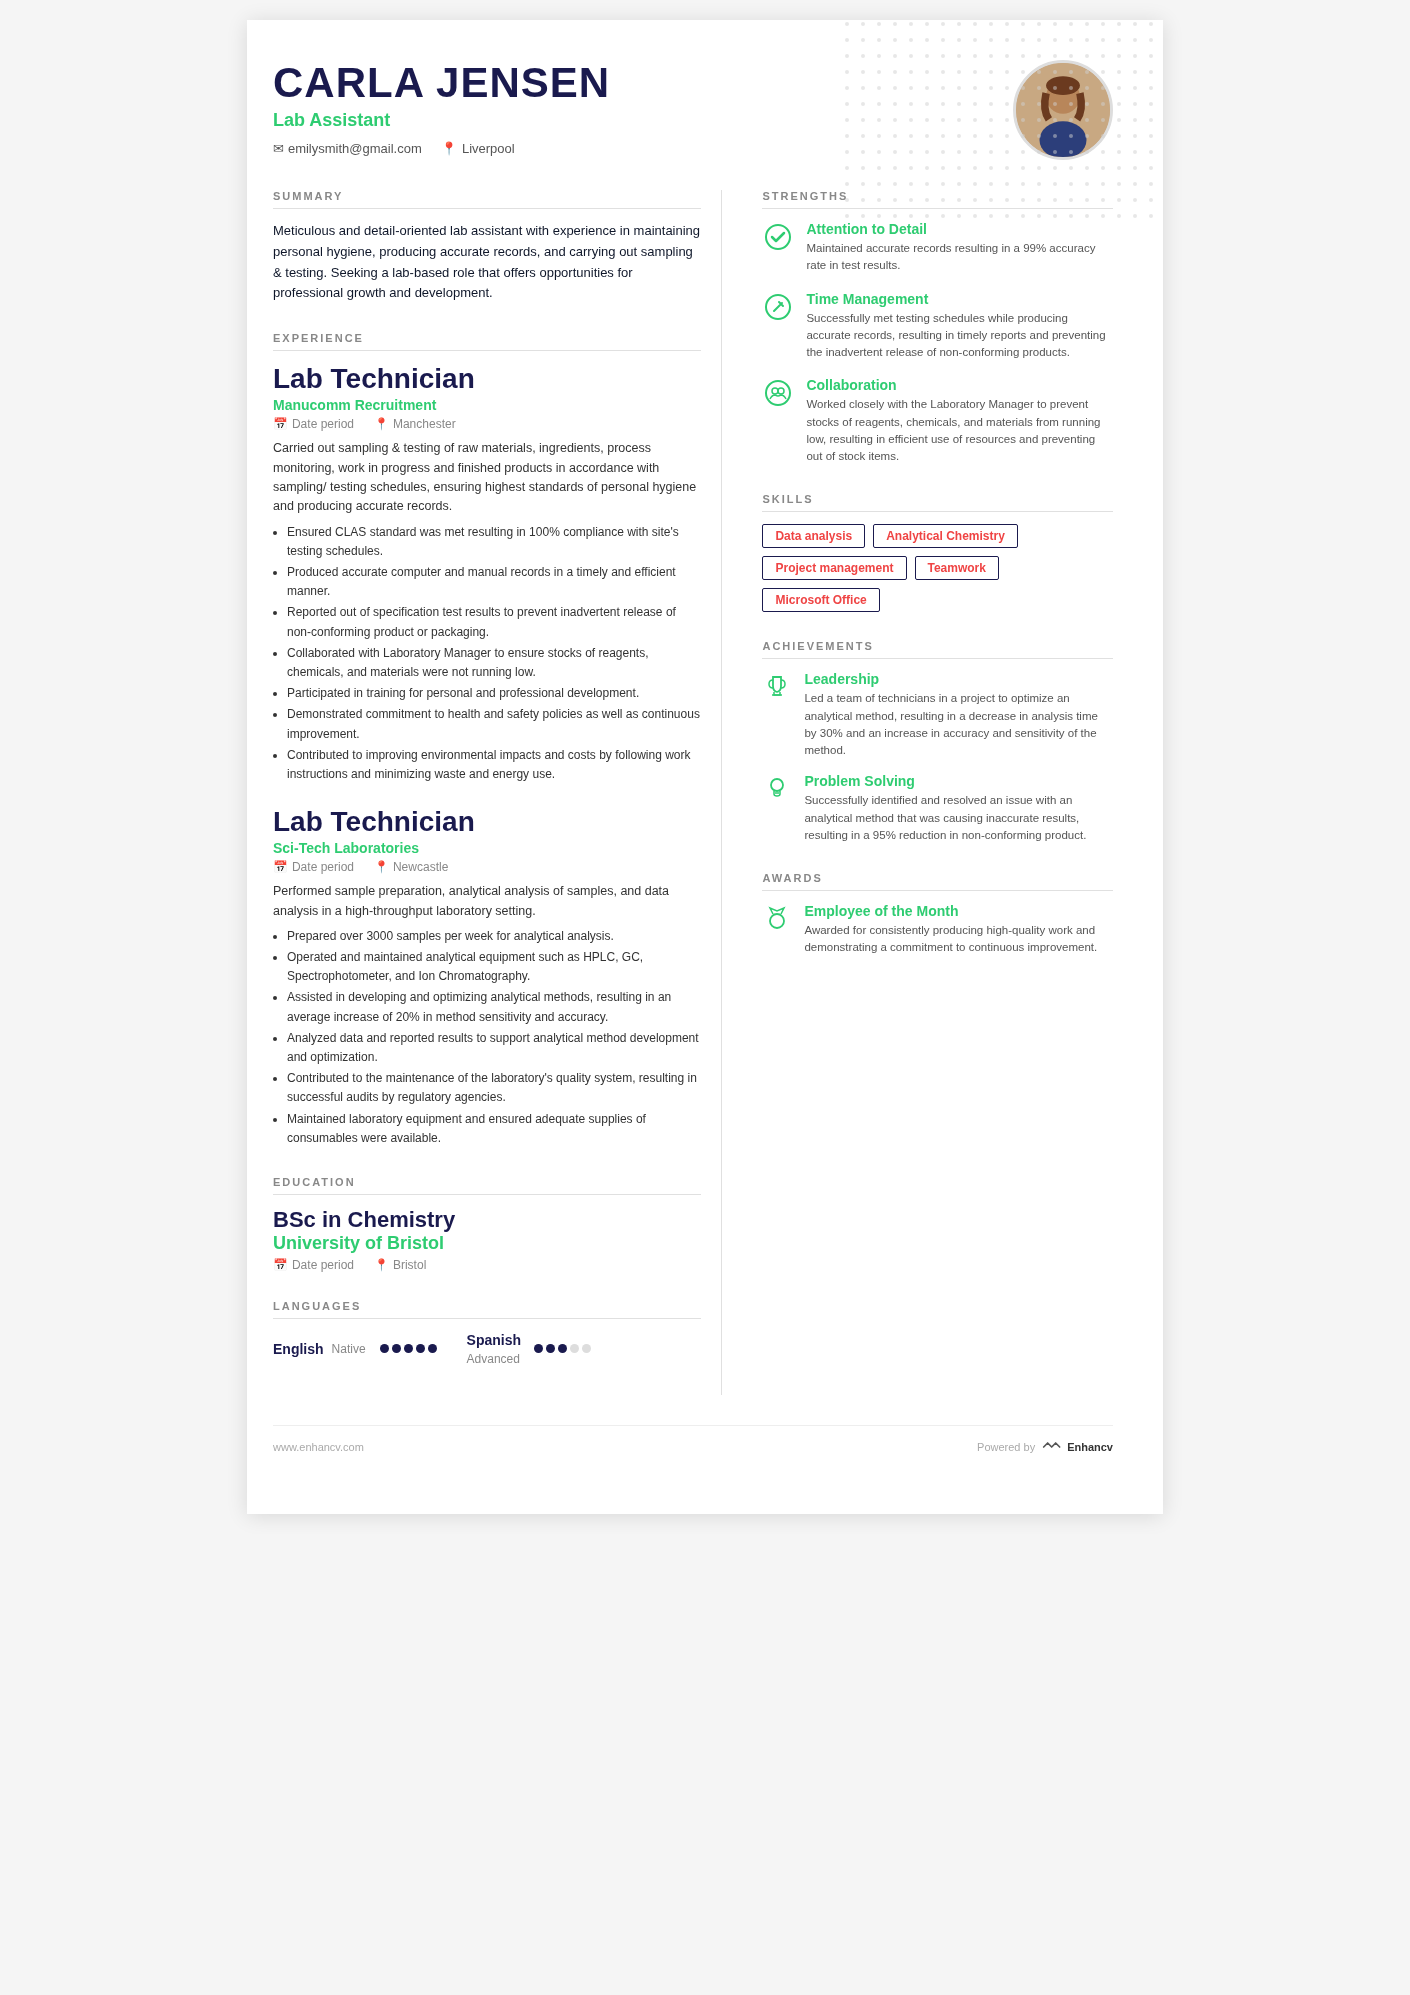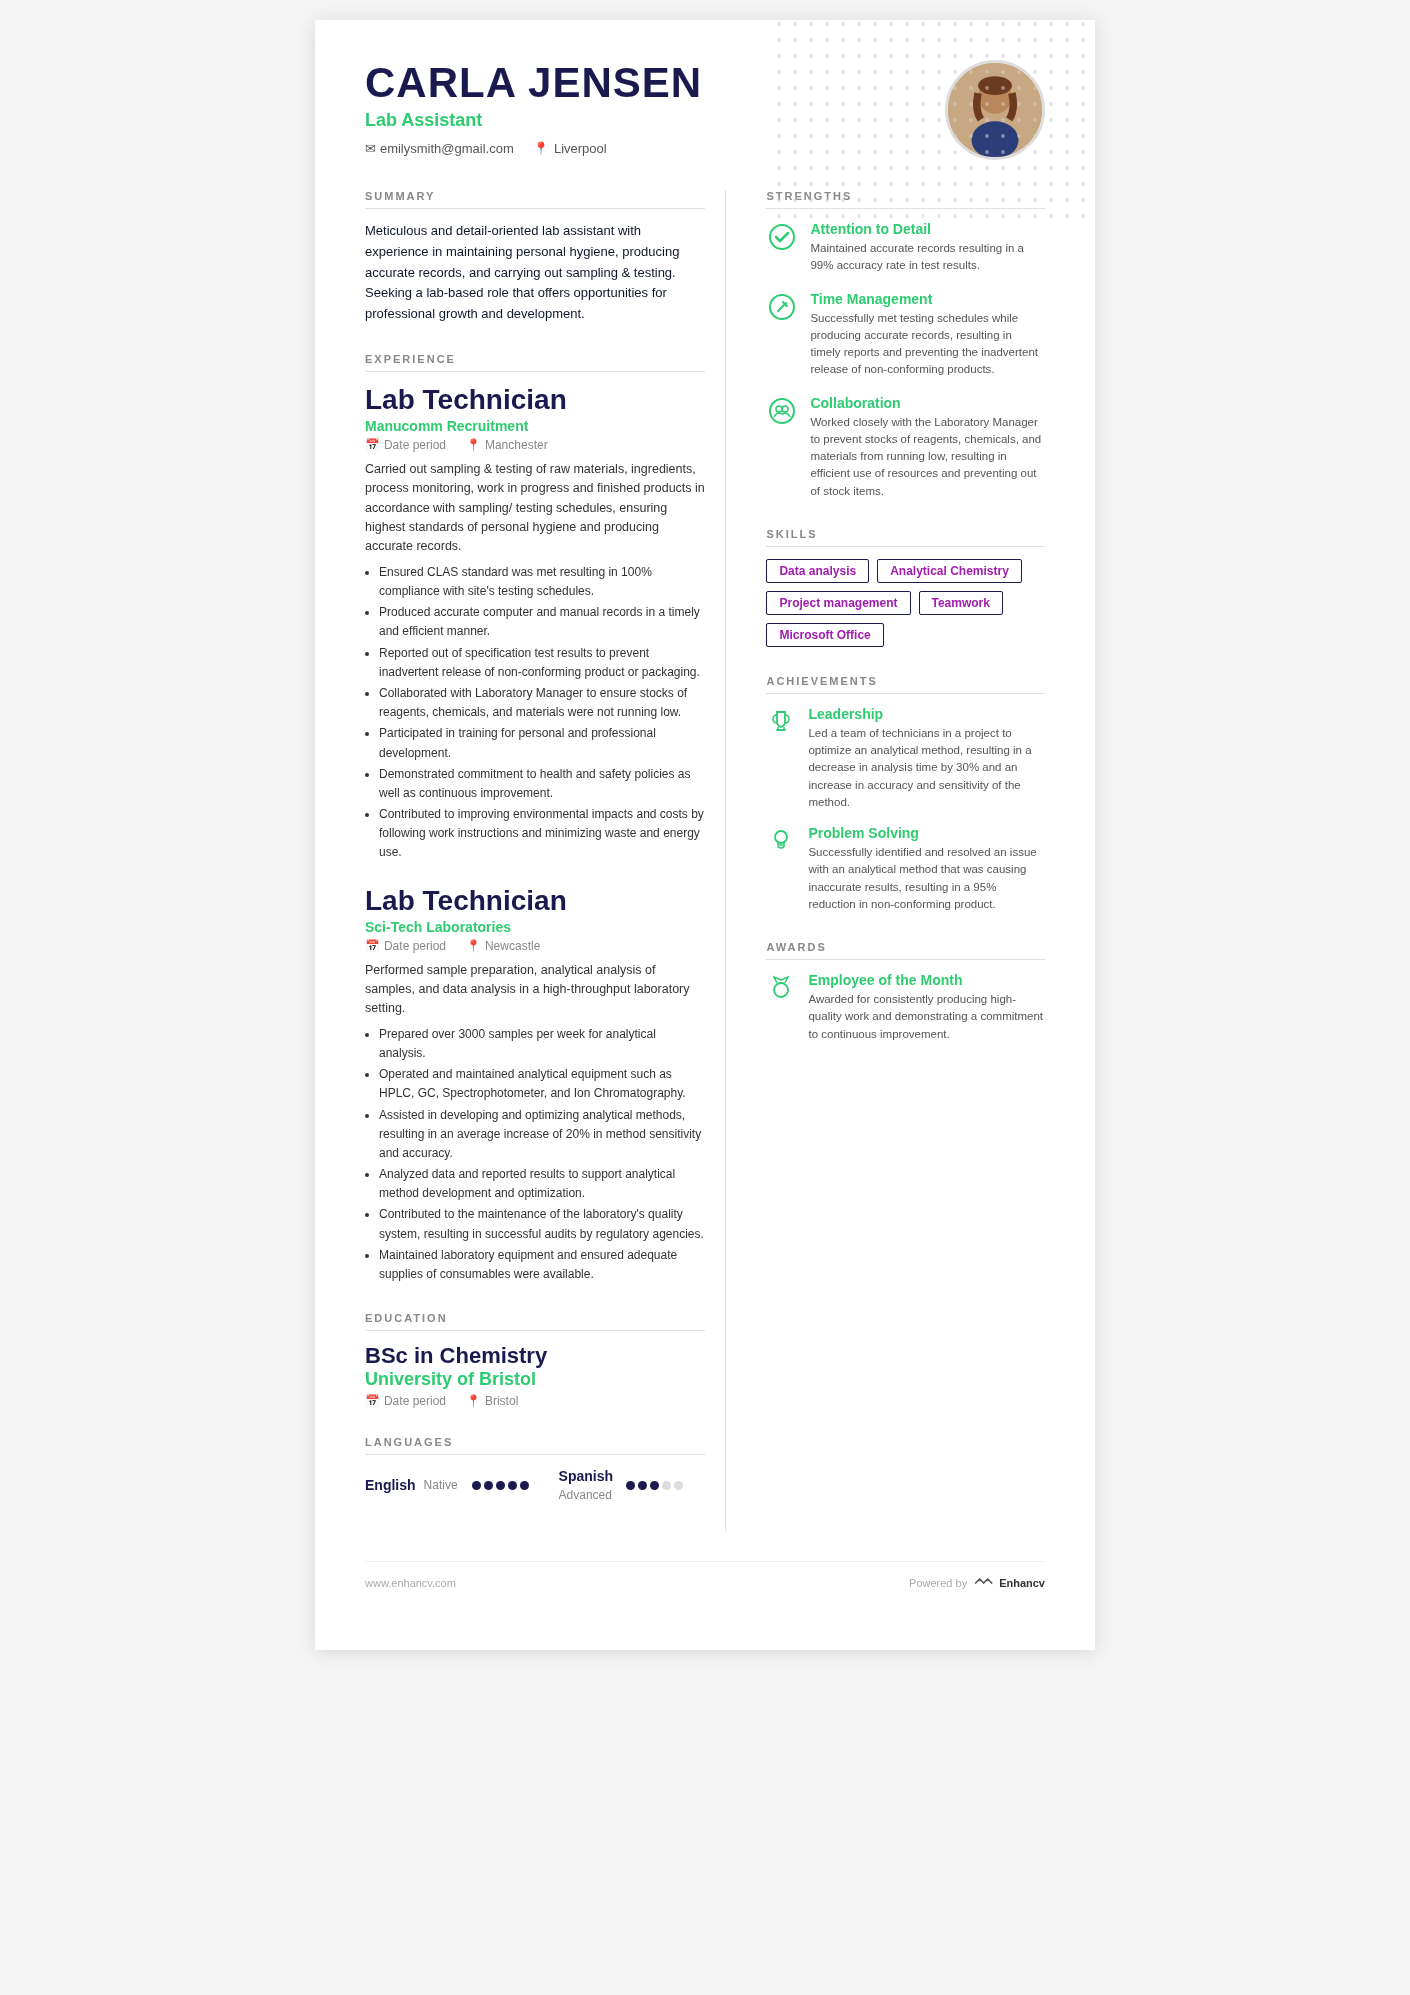--- a/index.html
+++ b/index.html
@@ -5,24 +5,24 @@
     * { box-sizing: border-box; margin: 0; padding: 0; }
     body {
       font-family: 'Arial', sans-serif;
       background: #f5f5f5;
       display: flex;
       justify-content: center;
       padding: 20px;
     }
     .resume {
       background: #fff;
-      width: 780px;
+      width: 916px;
       min-height: 1260px;
       position: relative;
-      padding: 40px 50px 60px 50px;
+      padding: 40px 50px 60px 26px;
       box-shadow: 0 2px 20px rgba(0,0,0,0.12);
     }
     .header-section {
       display: flex;
       justify-content: space-between;
       align-items: flex-start;
       margin-bottom: 30px;
     }
     .header-left { flex: 1; }
     .name {
@@ -210,21 +210,21 @@
       line-height: 1.5;
     }
     
     .skills-grid {
       display: flex;
       flex-wrap: wrap;
       gap: 8px;
     }
     .skill-tag {
       border: 1.5px solid #1a1a4e;
-      color: #a21caf;
+      color: #ef4444;
       font-size: 12px;
       padding: 4px 12px;
       border-radius: 2px;
       font-weight: 600;
     }
     
     .achievement-item {
       display: flex;
       gap: 12px;
       margin-bottom: 14px;

